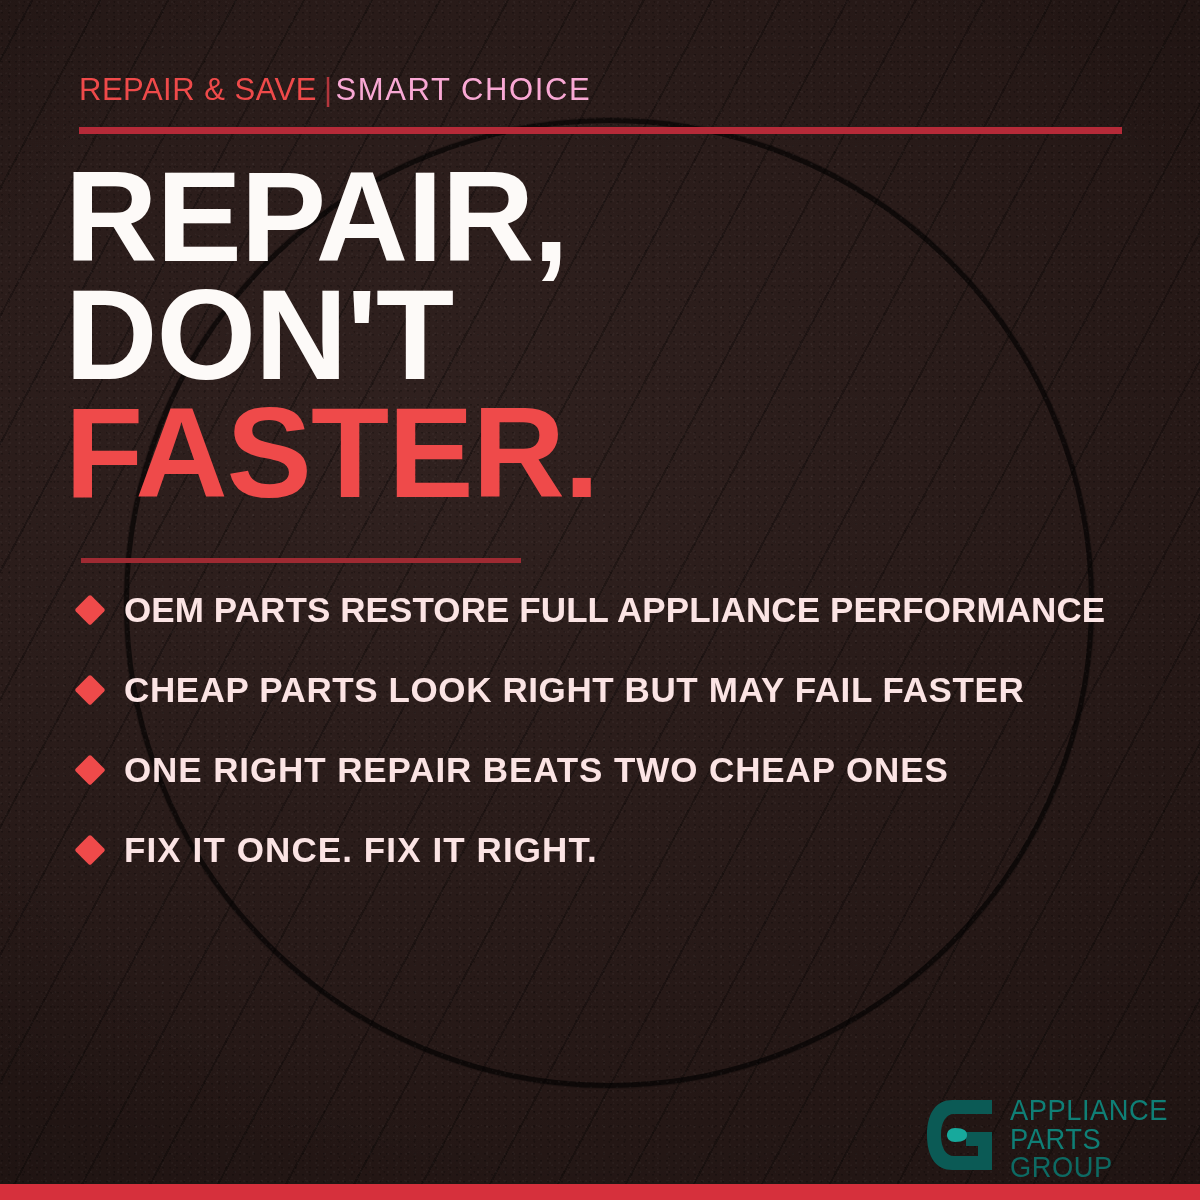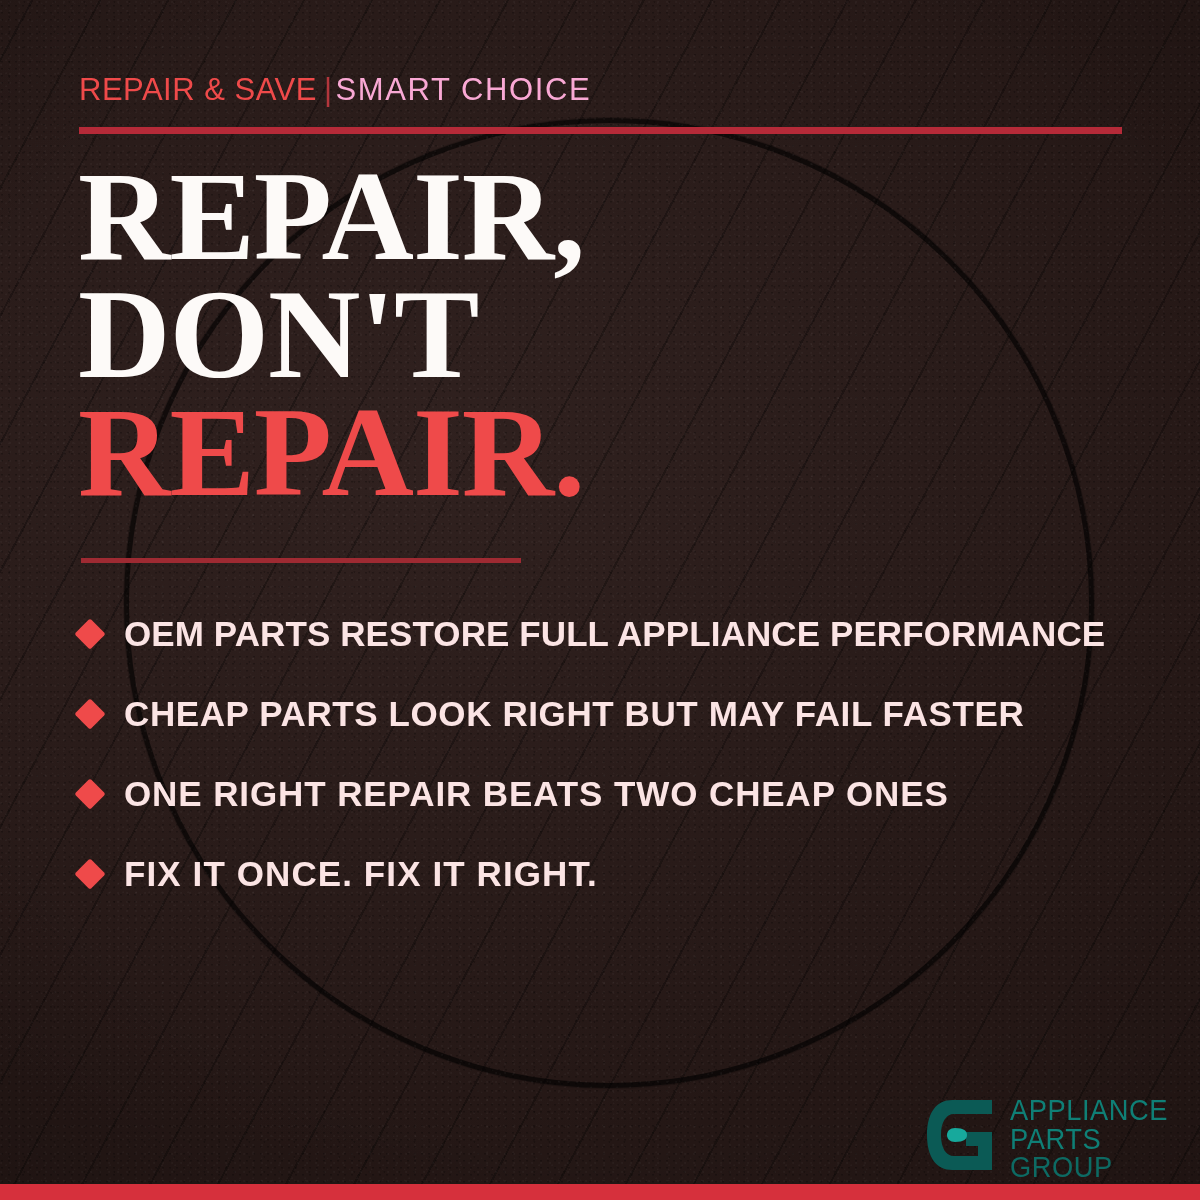--- a/index.html
+++ b/index.html
@@ -99,23 +99,23 @@
     position: absolute;
     left: 79px;
     top: 127px;
     width: 1043px;
     height: 7px;
     background: #b52a38;
   }
 
   .headline {
     position: absolute;
-    left: 78px;
+    left: 65px;
     top: 158px;
-    font-family: Liberation Serif, serif;
+    font-family: Liberation Sans, sans-serif;
     font-weight: bold;
     font-size: 128px;
     line-height: 0.92;
     letter-spacing: -1px;
   }
   .headline .h-line { display: block; white-space: nowrap; }
   .h-white { color: #fdfaf8; }
   .h-red { color: #ef4a4a; }
 
   .rule-mid {
@@ -123,21 +123,21 @@
     left: 81px;
     top: 558px;
     width: 440px;
     height: 5px;
     background: #9e2a32;
   }
 
   .bullets {
     position: absolute;
     left: 79px;
-    top: 604px;
+    top: 580px;
     width: 1070px;
   }
   .bullet {
     display: flex;
     align-items: center;
     height: 60px;
     margin-bottom: 20px;
   }
   .bullet-marker {
     flex: 0 0 auto;
@@ -217,21 +217,21 @@
 
     <div class="kicker">
       <span class="k-main">REPAIR &amp; SAVE</span><span class="k-sep">|</span><span class="k-sub">SMART CHOICE</span>
     </div>
 
     <div class="rule-top"></div>
 
     <div class="headline">
       <span class="h-line h-white">REPAIR,</span>
       <span class="h-line h-white">DON'T</span>
-      <span class="h-line h-red">REPAIR.</span>
+      <span class="h-line h-red">FASTER.</span>
     </div>
 
     <div class="rule-mid"></div>
 
     <div class="bullets">
 
       <div class="bullet b1">
         <span class="bullet-marker"></span>
         <span class="bullet-text">OEM PARTS RESTORE FULL APPLIANCE PERFORMANCE</span>
       </div>

